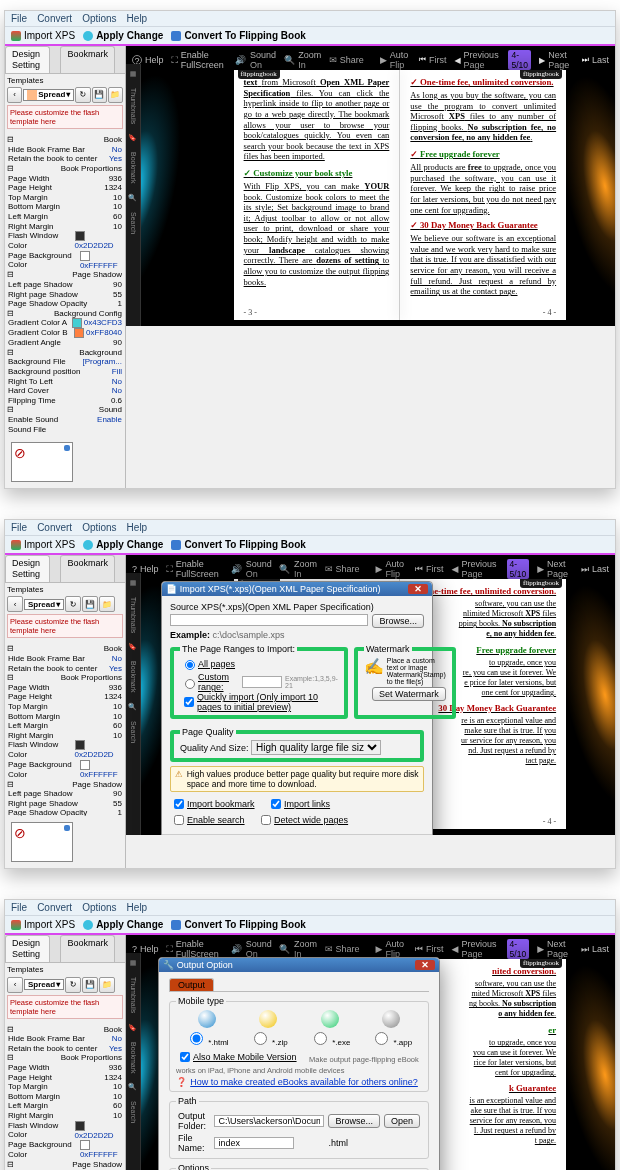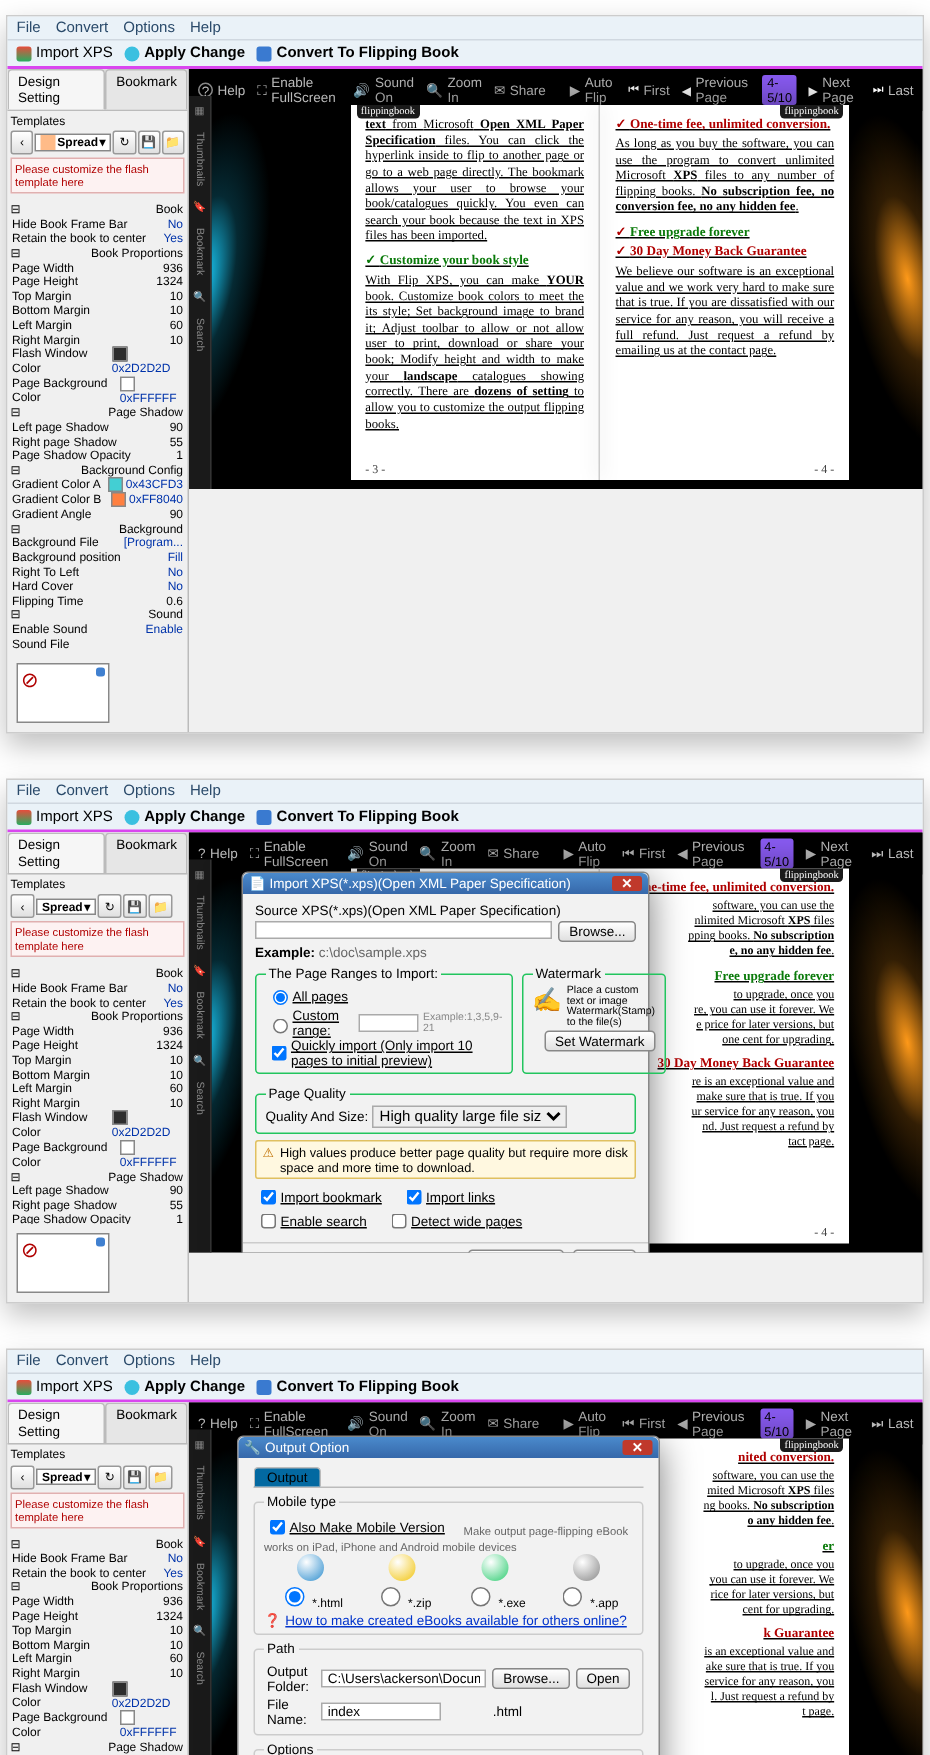--- a/index.html
+++ b/index.html
@@ -6,21 +6,21 @@
   .canvas { width:620px; margin:0 auto; }
   .shot { border:1px solid #ccc; margin:10px 4px 30px; box-shadow:0 8px 18px rgba(0,0,0,0.25); background:#f0f0f0; }
   .menubar { background:#eaf2f8; color:#2a4a6a; font-size:10px; padding:2px 6px; display:flex; gap:10px; }
   .toolbar { background:#eaf2f8; padding:3px 6px; display:flex; gap:8px; align-items:center; border-top:1px solid #d0d8e0; border-bottom:2px solid #d946ef; font-size:10px; }
   .tbtn { display:flex; align-items:center; gap:3px; cursor:pointer; }
   .icon { display:inline-block; width:10px; height:10px; }
   .i-import { background:linear-gradient(#e74c3c,#27ae60); border-radius:2px; }
   .i-apply { background:#3ac0e0; border-radius:50%; }
   .i-convert { background:#3a7ad0; border-radius:2px; }
   .tabs { display:flex; font-size:9px; border-bottom:1px solid #bbb; background:#e0e0e0; }
-  .tab { padding:2px 6px; border:1px solid #bbb; border-bottom:none; background:#f6f6f6; margin-right:0; border-radius:3px 3px 0 0; }
+  .tab { padding:2px 6px; border:1px solid #bbb; border-bottom:none; background:#f6f6f6; margin-right:10px; border-radius:3px 3px 0 0; }
   .tab.inactive { background:#e6e6e6; }
   .layout { display:flex; }
   .sidebar { width:120px; background:#f0f0f0; border-right:1px solid #bbb; font-size:8px; line-height:1.2; }
   .templates { padding:2px; }
   .tpl-row { display:flex; align-items:center; gap:1px; margin:2px 0; }
   .spread { border:1px solid #888; background:#fff; padding:0 3px; display:flex; align-items:center; gap:1px; font-weight:bold; }
   .smallbtn { border:1px solid #999; background:linear-gradient(#fff,#e0e0e0); width:14px; height:14px; display:flex; align-items:center; justify-content:center; font-size:8px; border-radius:2px; }
   .customize-msg { color:#b00000; background:#fdf2f2; border:1px solid #e0b0b0; padding:2px; margin:2px 0; font-size:7.5px; }
   .tree { padding:2px 0; }
   .row { display:flex; justify-content:space-between; padding:0 3px; }
@@ -51,31 +51,31 @@
   .pgnum { position:absolute; bottom:2px; font-size:8px; color:#444; }
   .pgnum.l { left:10px; } .pgnum.r { right:10px; }
   .badge { position:absolute; top:0; background:#1a1a1a; color:#fff; font-size:7px; padding:0 3px; border-radius:0 0 3px 3px; }
   .badge.l { left:4px; } .badge.r { right:4px; }
   .modal { position:absolute; z-index:10; background:#f2f2f2; border:1px solid #888; border-radius:4px; box-shadow:0 6px 24px rgba(0,0,0,0.5); font-family:"Segoe UI",Tahoma,sans-serif; font-size:9px; }
   .titlebar { background:linear-gradient(#4a8acc,#3668aa); color:#fff; padding:2px 4px; display:flex; align-items:center; border-radius:4px 4px 0 0; font-size:9px; }
   .titlebar .close { margin-left:auto; background:#c0392b; color:#fff; width:20px; text-align:center; border-radius:2px; font-weight:bold; cursor:pointer; }
   .m1 .modal-body { padding:6px 8px; }
   .textfield { border:1px solid #aaa; background:#fff; padding:1px 3px; height:12px; box-sizing:border-box; font-size:9px; }
   .btn { border:1px solid #888; background:linear-gradient(#fff,#e0e0e0); padding:1px 6px; border-radius:3px; font-size:9px; display:inline-block; cursor:pointer; }
-  .m1 fieldset { border:1px solid #22c55e; border-radius:3px; margin:4px 0; padding:3px 6px; }
+  .m1 fieldset { border:4px solid #22c55e; border-radius:3px; margin:4px 0; padding:3px 6px; }
   .m1 legend { font-size:9px; padding:0 2px; }
   .warn { background:#fff8e0; border:1px solid #e0c060; padding:2px 4px; font-size:8.5px; display:flex; gap:4px; border-radius:2px; }
   .warn::before { content:"⚠"; color:#c07000; }
   .chk { display:inline-flex; align-items:center; gap:0; margin-right:10px;text-decoration:underline; }
   .chk input { width:10px; height:10px; }
   .m1-bottom { display:flex; justify-content:flex-end; gap:6px; padding:4px 8px; border-top:1px solid #ccc; }
   .m2 { }
   .m2 .modal-body { padding:6px 10px; }
   .m2 .tabrow { display:flex; border-bottom:1px solid #bbb; }
-  .m2 .tabrow div { border:1px solid #bbb; border-bottom:none; padding:1px 8px; border-radius:3px 3px 0 0; background:#0369a1; font-size:9px; }
+  .m2 .tabrow div { border:1px solid #bbb; border-bottom:none; padding:1px 8px; border-radius:3px 3px 0 0; background:#c2410c; font-size:9px; }
   .m2 fieldset { border:1px solid #ccc; border-radius:3px; padding:4px 6px; margin:4px 0; }
   .iconbtn { display:inline-flex; flex-direction:column; align-items:center; width:44px; font-size:8px; gap:1px; }
   .iconbtn .dot { width:18px; height:18px; border-radius:50%; background:radial-gradient(circle at 35% 30%, #fff, var(--c)); }
   .linklike { color:#0033cc; text-decoration:underline; cursor:pointer; }
   .m2 table { border-collapse:collapse; width:100%; font-size:9px; }
   .m2 td { padding:1px 2px; }
   select { font-size:10px; border:1px solid #aaa; }
 </style>
 </head>
 <body>
@@ -273,20 +273,21 @@
           <div class="greenhead check">Customize your book style</div>
           <p><span>With Flip XPS, you can make </span><b><span>YOUR</span></b><span> book. Customize book colors to meet the its style; Set background image to brand it; Adjust toolbar to allow or not allow user to print, download or share your book; Modify height and width to make your </span><b><span>landscape</span></b><span> catalogues showing correctly. There are </span><b><span>dozens of setting</span></b><span> to allow you to customize the output flipping books.</span></p>
           <div class="pgnum l">- 3 -</div>
         </div>
         <div class="spine"></div>
         <div class="page tick-red">
           <div class="badge r">flippingbook</div>
           <div class="redhead check">One-time fee, unlimited conversion.</div>
           <p><span>As long as you buy the software, you can use the program to convert unlimited Microsoft </span><b><span>XPS</span></b><span> files to any number of flipping books. </span><b><span>No subscription fee, no conversion fee, no any hidden fee</span></b>.</p>
           <div class="greenhead check">Free upgrade forever</div>
+          <p><span>All products are </span><b><span>free</span></b><span> to upgrade, once you purchased the software, you can use it forever. We keep the right to raise price for later versions, but you do not need pay one cent for upgrading.</span></p>
           <div class="redhead check">30 Day Money Back Guarantee</div>
           <p>We believe our software is an exceptional value and we work very hard to make sure that is true. If you are dissatisfied with our service for any reason, you will receive a full refund. Just request a refund by emailing us at the contact page.</p>
           <div class="pgnum r">- 4 -</div>
         </div>
       </div>
     </div>
   </div>
 </div>
 
 <div class="shot">
@@ -642,42 +643,42 @@
       </div>
 
       <div class="modal m2" style="left:32px; top:22px; width:280px;">
         <div class="titlebar"><span>🔧</span>&nbsp;<span>Output Option</span><span class="close">✕</span></div>
         <div class="modal-body">
           <div class="tabrow">
                 <div>Output</div>
               </div>
           <fieldset>
                 <legend>Mobile type</legend>
-            <div><label class="chk">
-                    <input type="checkbox" checked="" style="">
-                    <span>Also Make Mobile Version</span>
-                  </label> <span style="color:#666;font-size:7.5px">Make output page-flipping eBook works on iPad, iPhone and Android mobile devices</span></div>
             <div style="display:flex;justify-content:space-around;margin-bottom:2px">
               <label class="iconbtn">
                     <span class="dot" style="--c:#2e8ece"></span>
                     <span><input type="radio" checked="" style=""> <span>*.html</span></span>
                   </label>
               <label class="iconbtn">
                     <span class="dot" style="--c:#f1c40f"></span>
                     <span><input type="radio" style=""> <span>*.zip</span></span>
                   </label>
               <label class="iconbtn">
                     <span class="dot" style="--c:#2ecc71"></span>
                     <span><input type="radio" style=""> <span>*.exe</span></span>
                   </label>
               <label class="iconbtn">
                     <span class="dot" style="--c:#888"></span>
                     <span><input type="radio" style=""> <span>*.app</span></span>
                   </label>
             </div>
+            <div><label class="chk">
+                    <input type="checkbox" checked="" style="">
+                    <span>Also Make Mobile Version</span>
+                  </label> <span style="color:#666;font-size:7.5px">Make output page-flipping eBook works on iPad, iPhone and Android mobile devices</span></div>
             <div style="display:flex;gap:3px;margin-top:2px">
                   <span style="color:#2e8ece">❓</span>
                   <span class="linklike">How to make created eBooks available for others online?</span>
                 </div>
           </fieldset>
           <fieldset>
                 <legend>Path</legend>
             <table>
               <tbody>
                     <tr>

